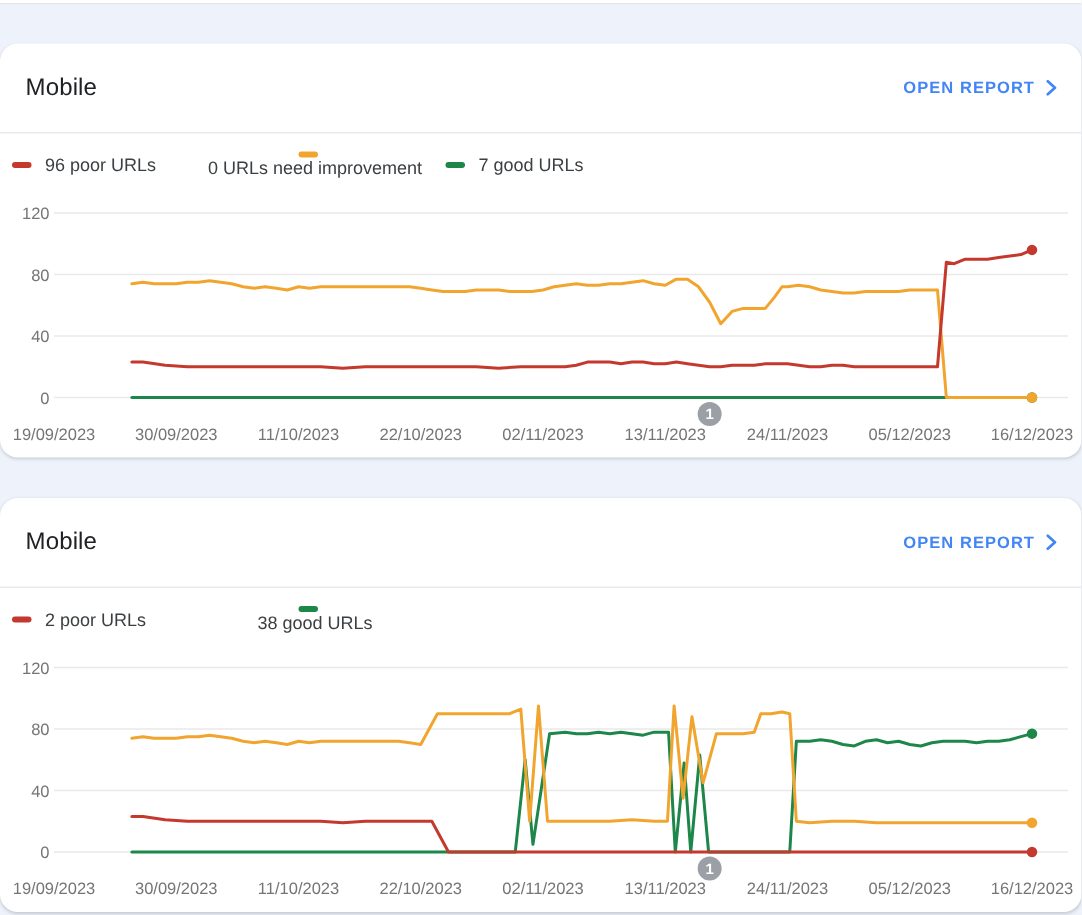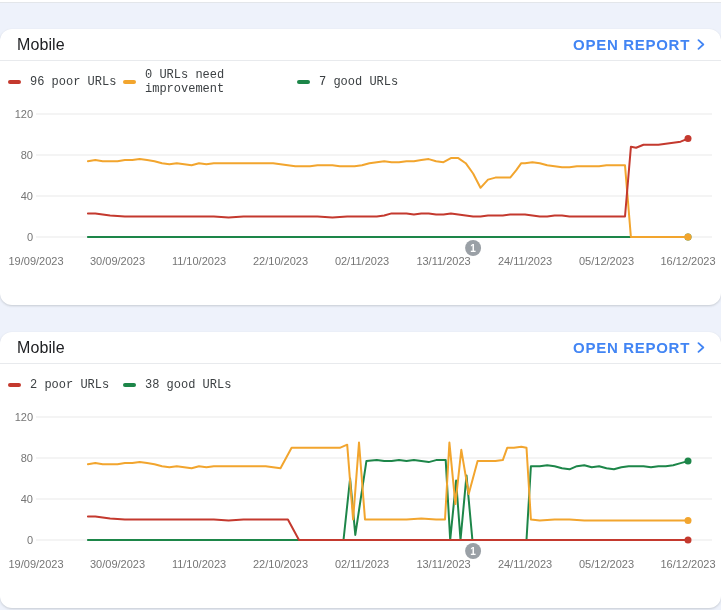--- a/index.html
+++ b/index.html
@@ -10,33 +10,33 @@
     font-family:"Liberation Sans", sans-serif;
   }
   .top-edge { height:3px; background:#ffffff; border-bottom:1px solid #e3e6ea; }
   .page { padding-top:26px; }
   .card {
     background:#ffffff; border-radius:12px; height:276px; overflow:hidden;
     box-shadow:0 1px 2px rgba(60,64,67,.14), 0 1px 3px rgba(60,64,67,.08);
     margin-bottom:27px;
   }
   .card-header {
-    height:32px; display:flex; align-items:center; justify-content:space-between;
+    height:60px; display:flex; align-items:center; justify-content:space-between;
     padding:0 16px 0 17px; border-bottom:1px solid #e8eaed;
   }
   .card-title { font-size:16px; font-weight:400; color:#202124; margin:0; letter-spacing:.1px; }
   .open-report {
     display:flex; align-items:center; cursor:pointer; text-decoration:none;
-    font-size:15px; font-weight:bold; letter-spacing:.7px; color:#4285f4;
+    font-size:11px; font-weight:bold; letter-spacing:.7px; color:#4285f4;
   }
   .open-report svg { margin-left:7px; display:block; }
-  .legend { height:41px; display:flex; align-items:center; padding-left:8px;font-family:Liberation Mono, monospace; }
+  .legend { height:41px; display:flex; align-items:center; padding-left:8px; }
   .legend-item { display:flex; align-items:center; font-size:12px; color:#3c4043; }
   .legend-item:nth-child(1) { width:115px; }
-  .legend-item:nth-child(2) { width:174px; }
+  .legend-item:nth-child(2) { width:174px;flex-direction:column; }
   .legend-dash { width:13px; height:4px; border-radius:2px; margin-right:9px; flex:0 0 auto; }
   svg.chart { display:block; width:721px; height:170px; }
   svg.chart text { font-family:"Liberation Sans", sans-serif; font-size:11px; fill:#757575; }
   svg.chart text.ann { font-size:10px; fill:#ffffff; font-weight:bold; }
 </style>
 </head>
 <body>
 
 <div class="top-edge"></div>
 

